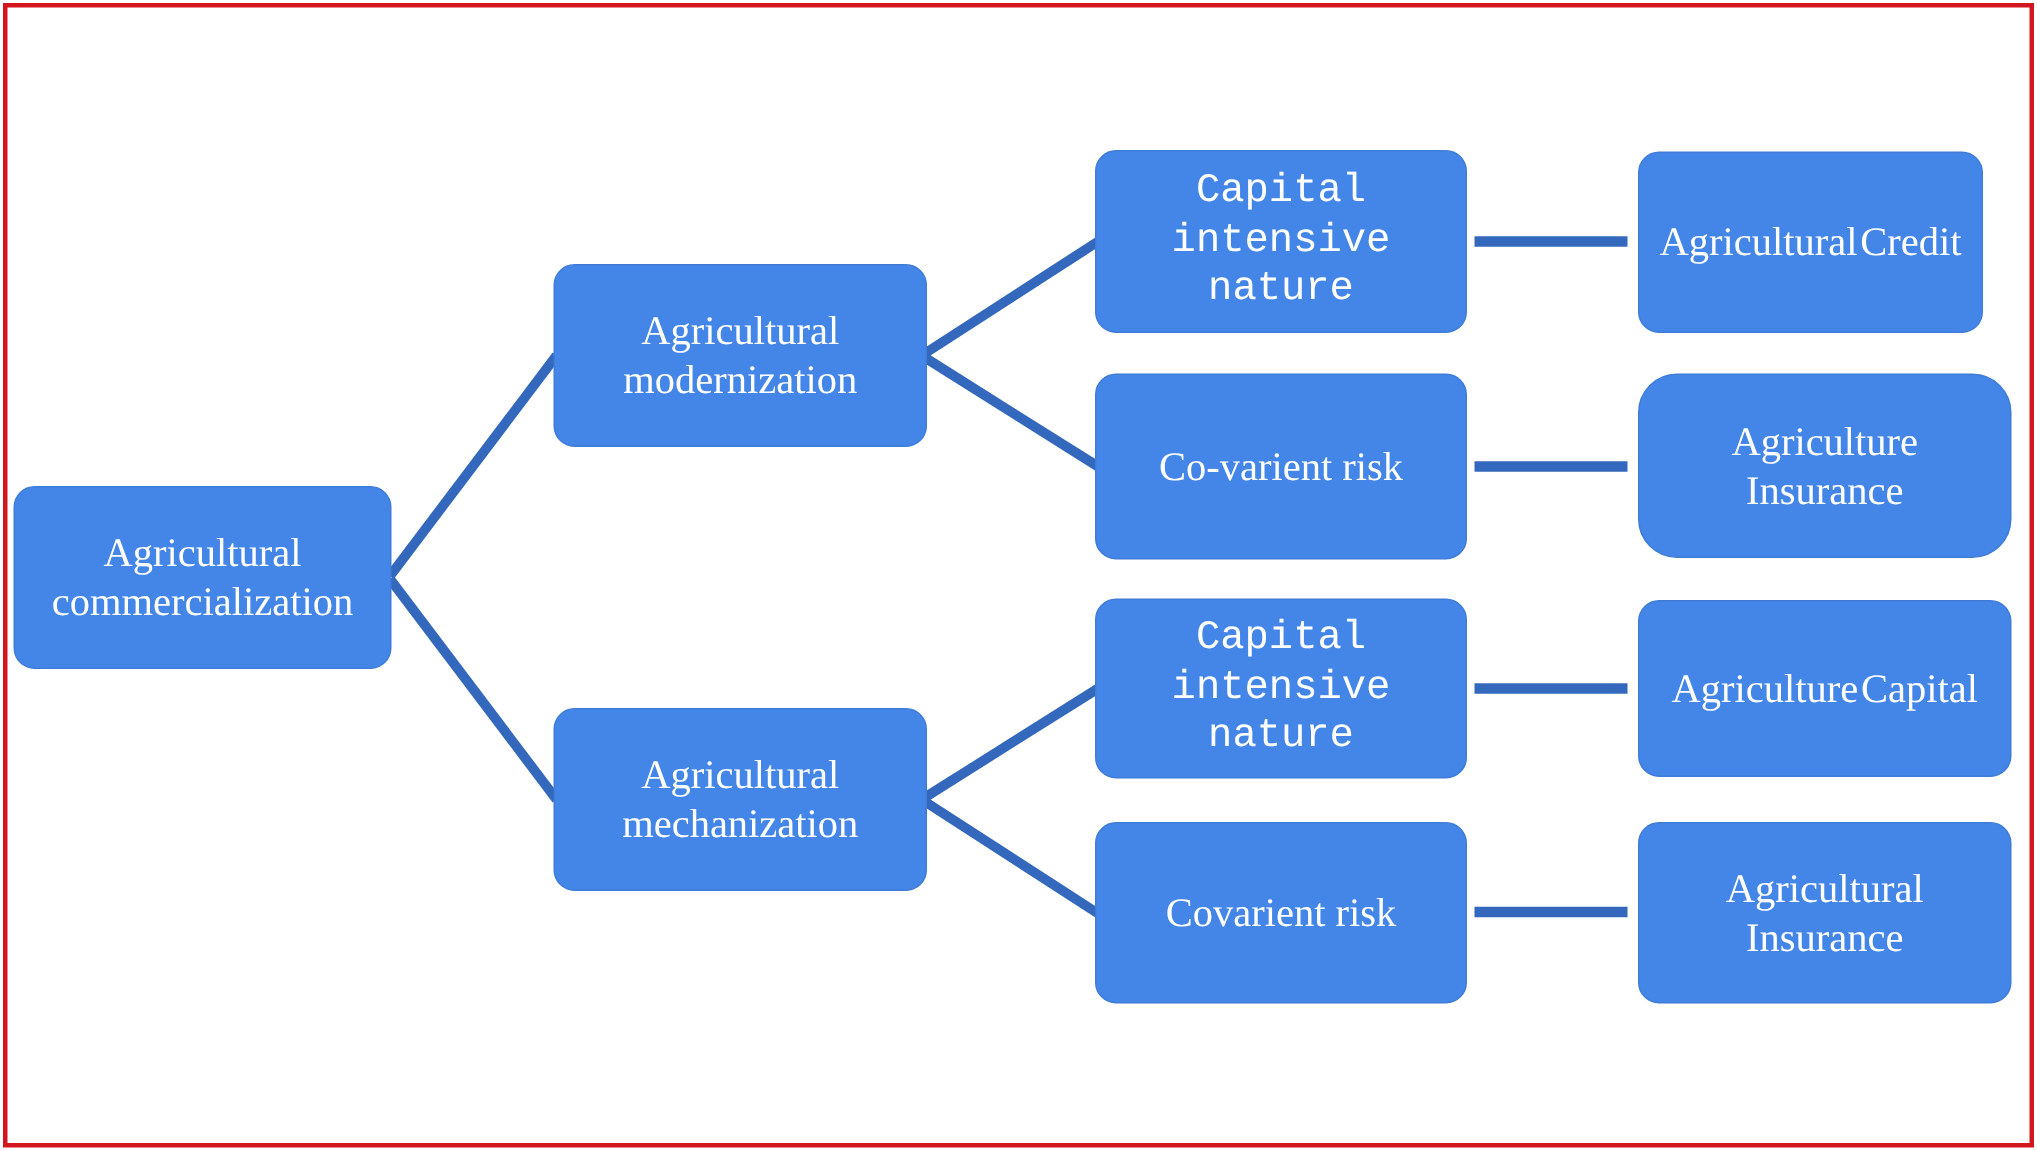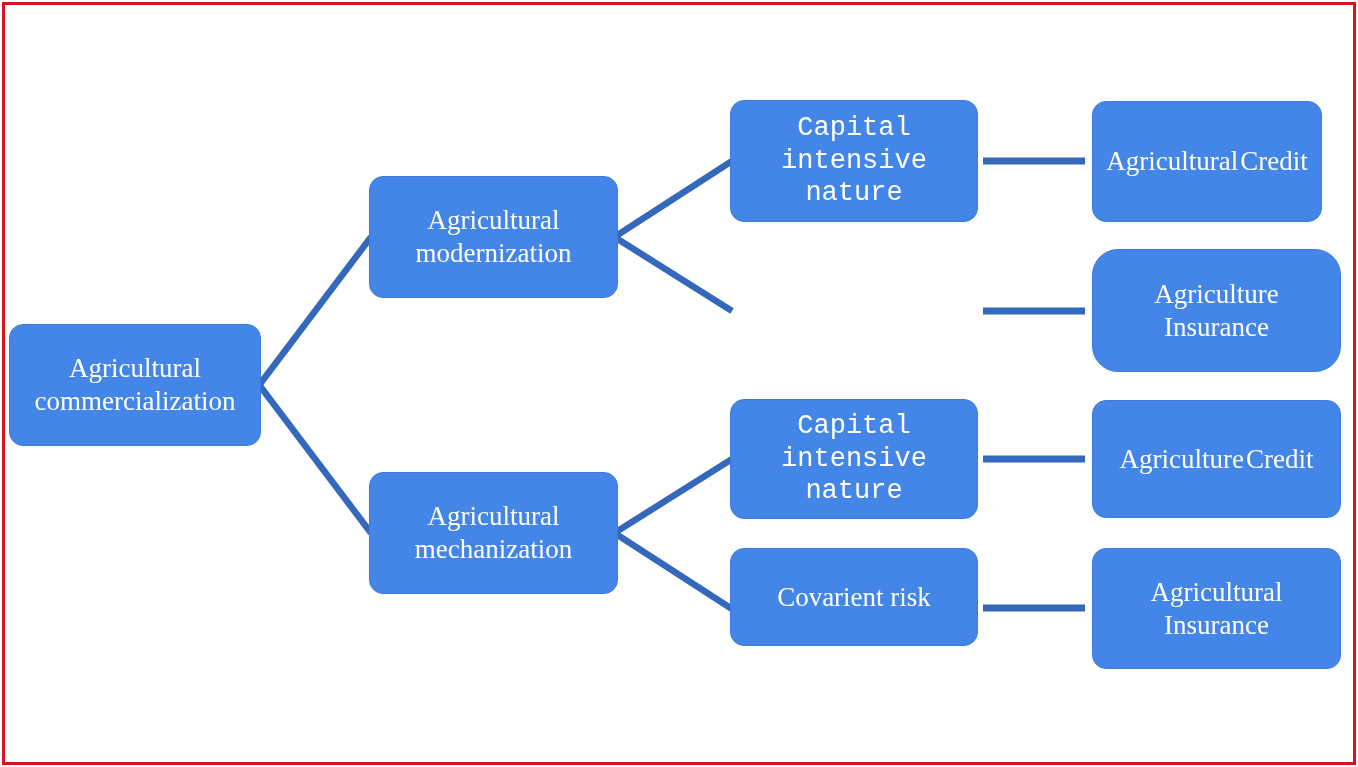--- a/index.html
+++ b/index.html
@@ -84,41 +84,44 @@
   <div class="node" style="left:369px; top:472px; width:249px; height:122px;">
     <span class="label">Agricultural
 mechanization</span>
   </div>
 
   <div class="node wide-words" style="left:730px; top:100px; width:248px; height:122px;">
     <span class="label">Capital intensive
 nature</span>
   </div>
 
+  <div class="node" style="left:730px; top:249px; width:248px; height:124px;">
+    <span class="label">Co-varient risk</span>
+  </div>
 
   <div class="node wide-words" style="left:730px; top:399px; width:248px; height:120px;">
     <span class="label">Capital intensive
 nature</span>
   </div>
 
-  <div class="node" style="left:730px; top:548px; width:248px; height:98px;justify-content:center;">
+  <div class="node" style="left:730px; top:548px; width:248px; height:121px;justify-content:center;">
     <span class="label">Covarient risk</span>
   </div>
 
   <div class="node tight-words" style="left:1092px; top:101px; width:230px; height:121px;">
     <span class="label">Agricultural Credit</span>
   </div>
 
   <div class="node" style="left:1092px; top:249px; width:249px; height:123px;border-radius:26px;">
     <span class="label">Agriculture
 Insurance</span>
   </div>
 
   <div class="node tight-words" style="left:1092px; top:400px; width:249px; height:118px;">
-    <span class="label">Agriculture Credit</span>
+    <span class="label">Agriculture Capital</span>
   </div>
 
   <div class="node" style="left:1092px; top:548px; width:249px; height:121px;">
     <span class="label">Agricultural
 Insurance</span>
   </div>
 
   <div class="frame"></div>
 </div>
 

